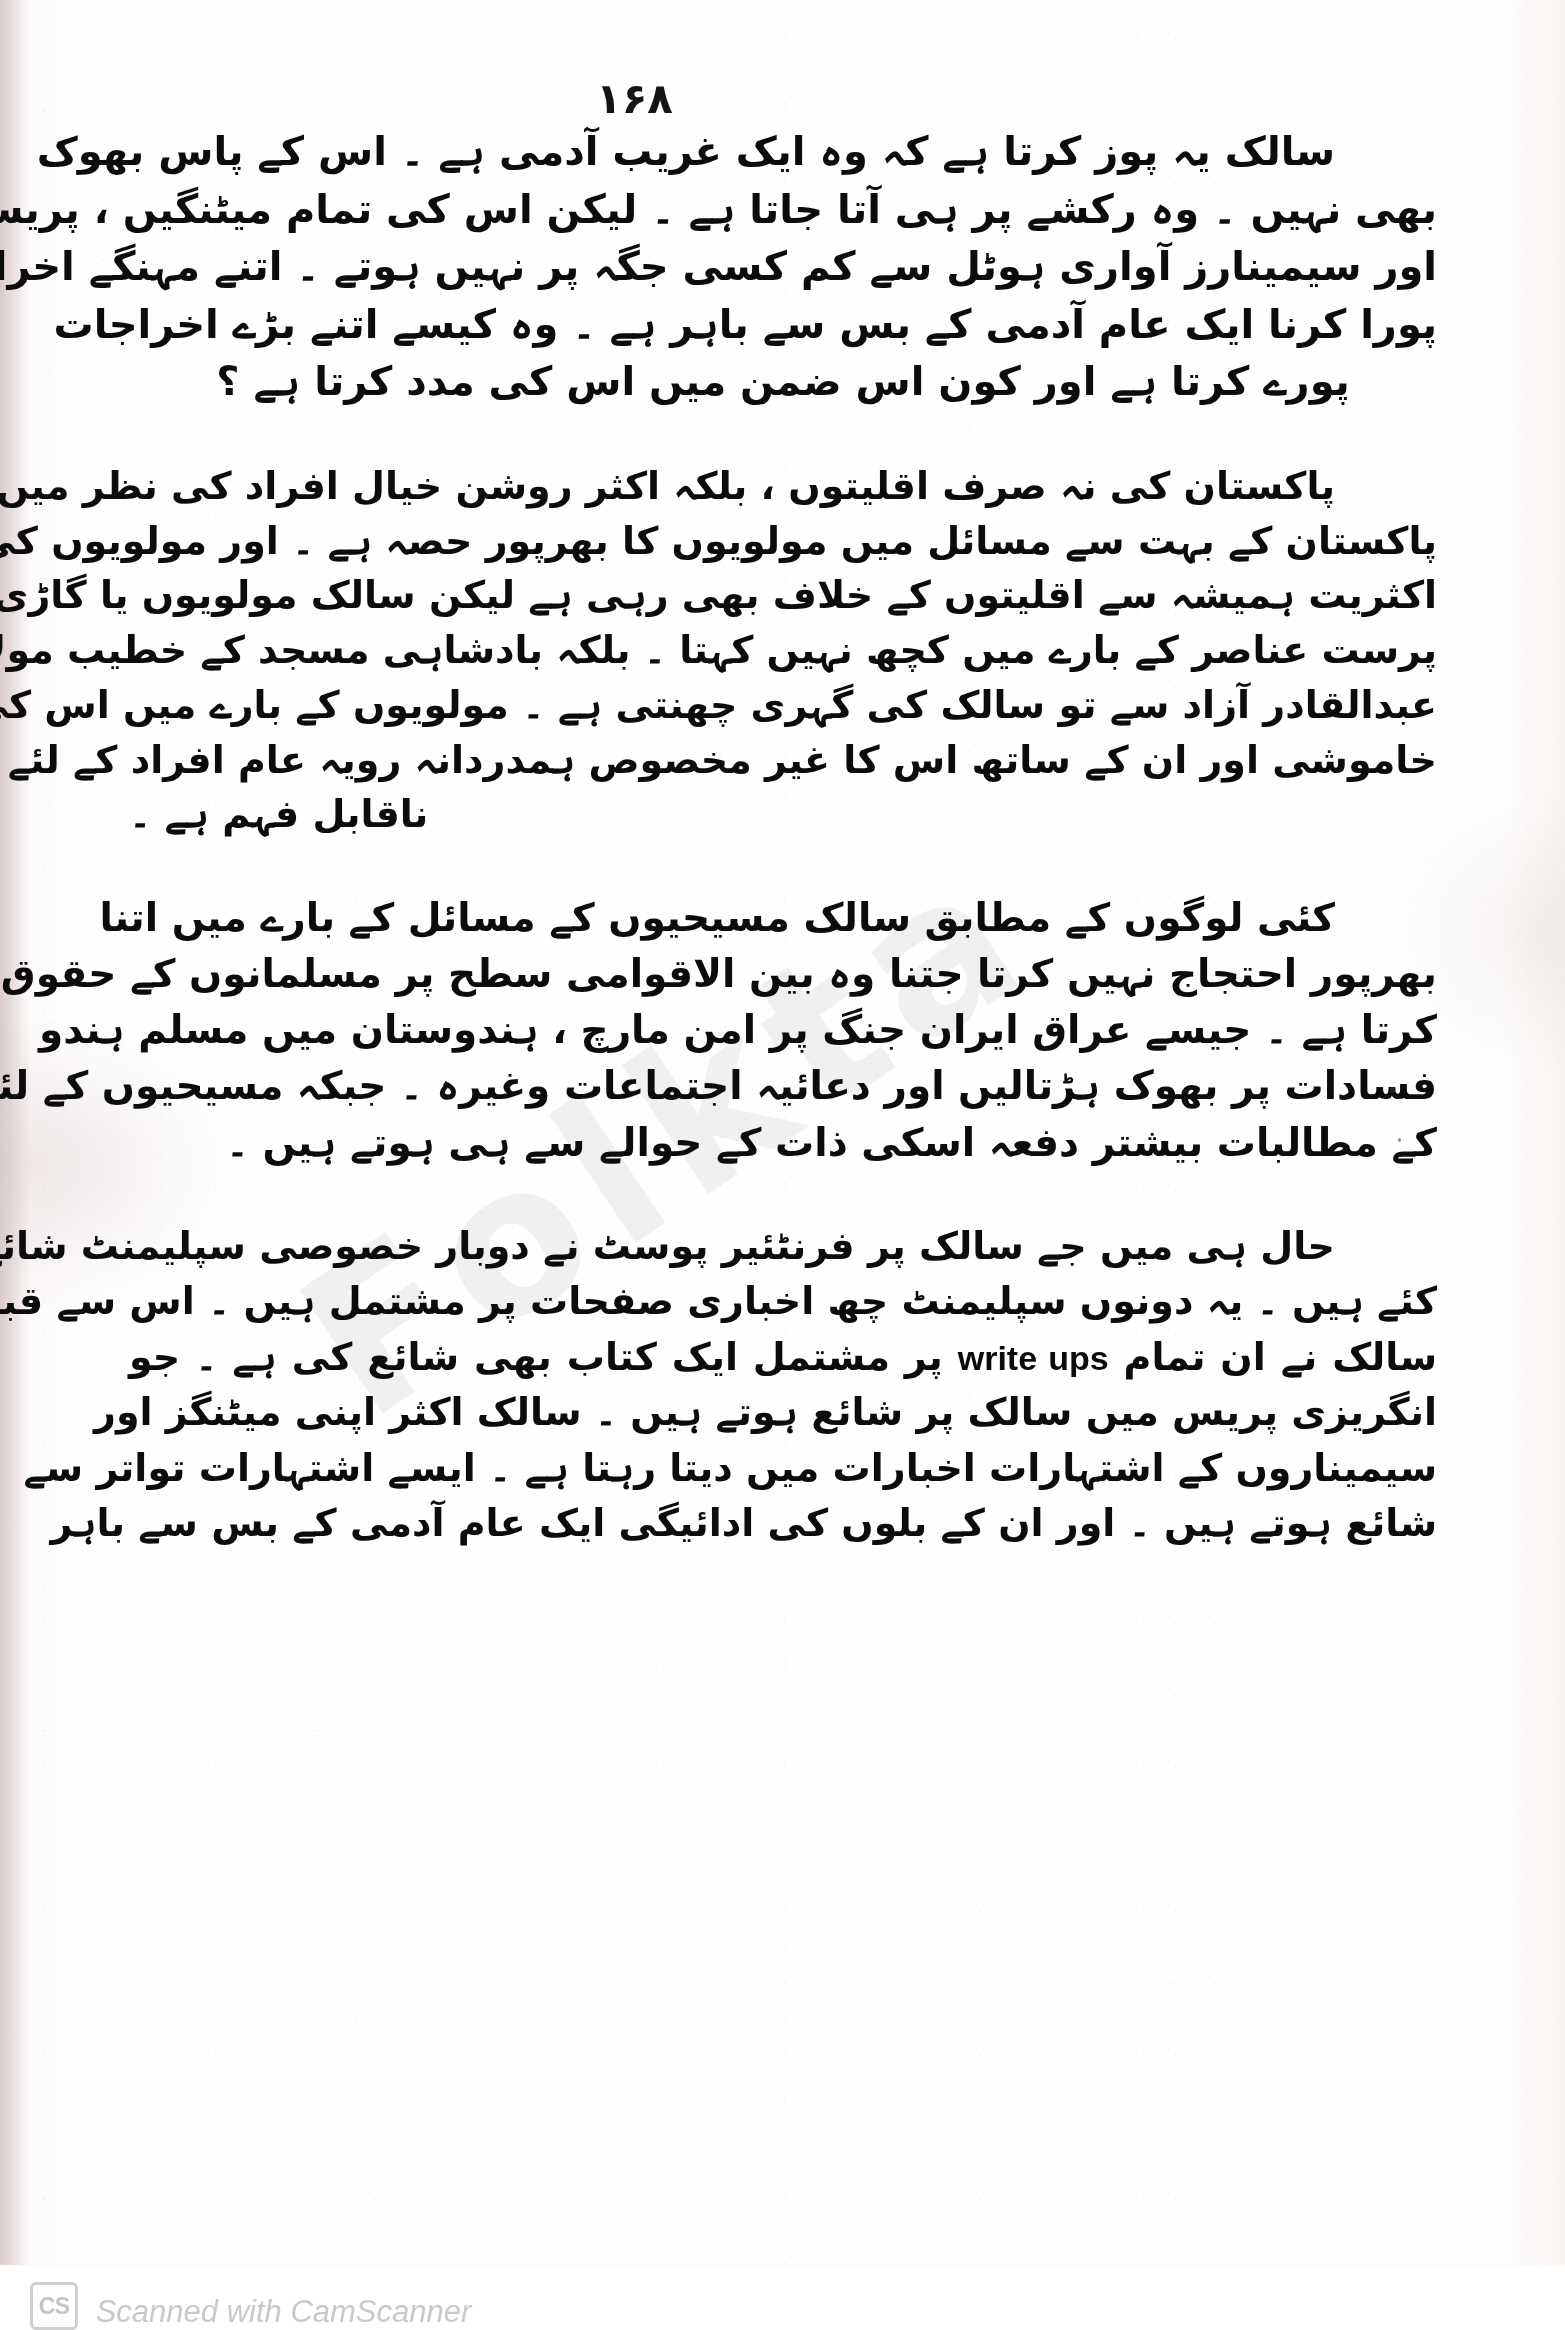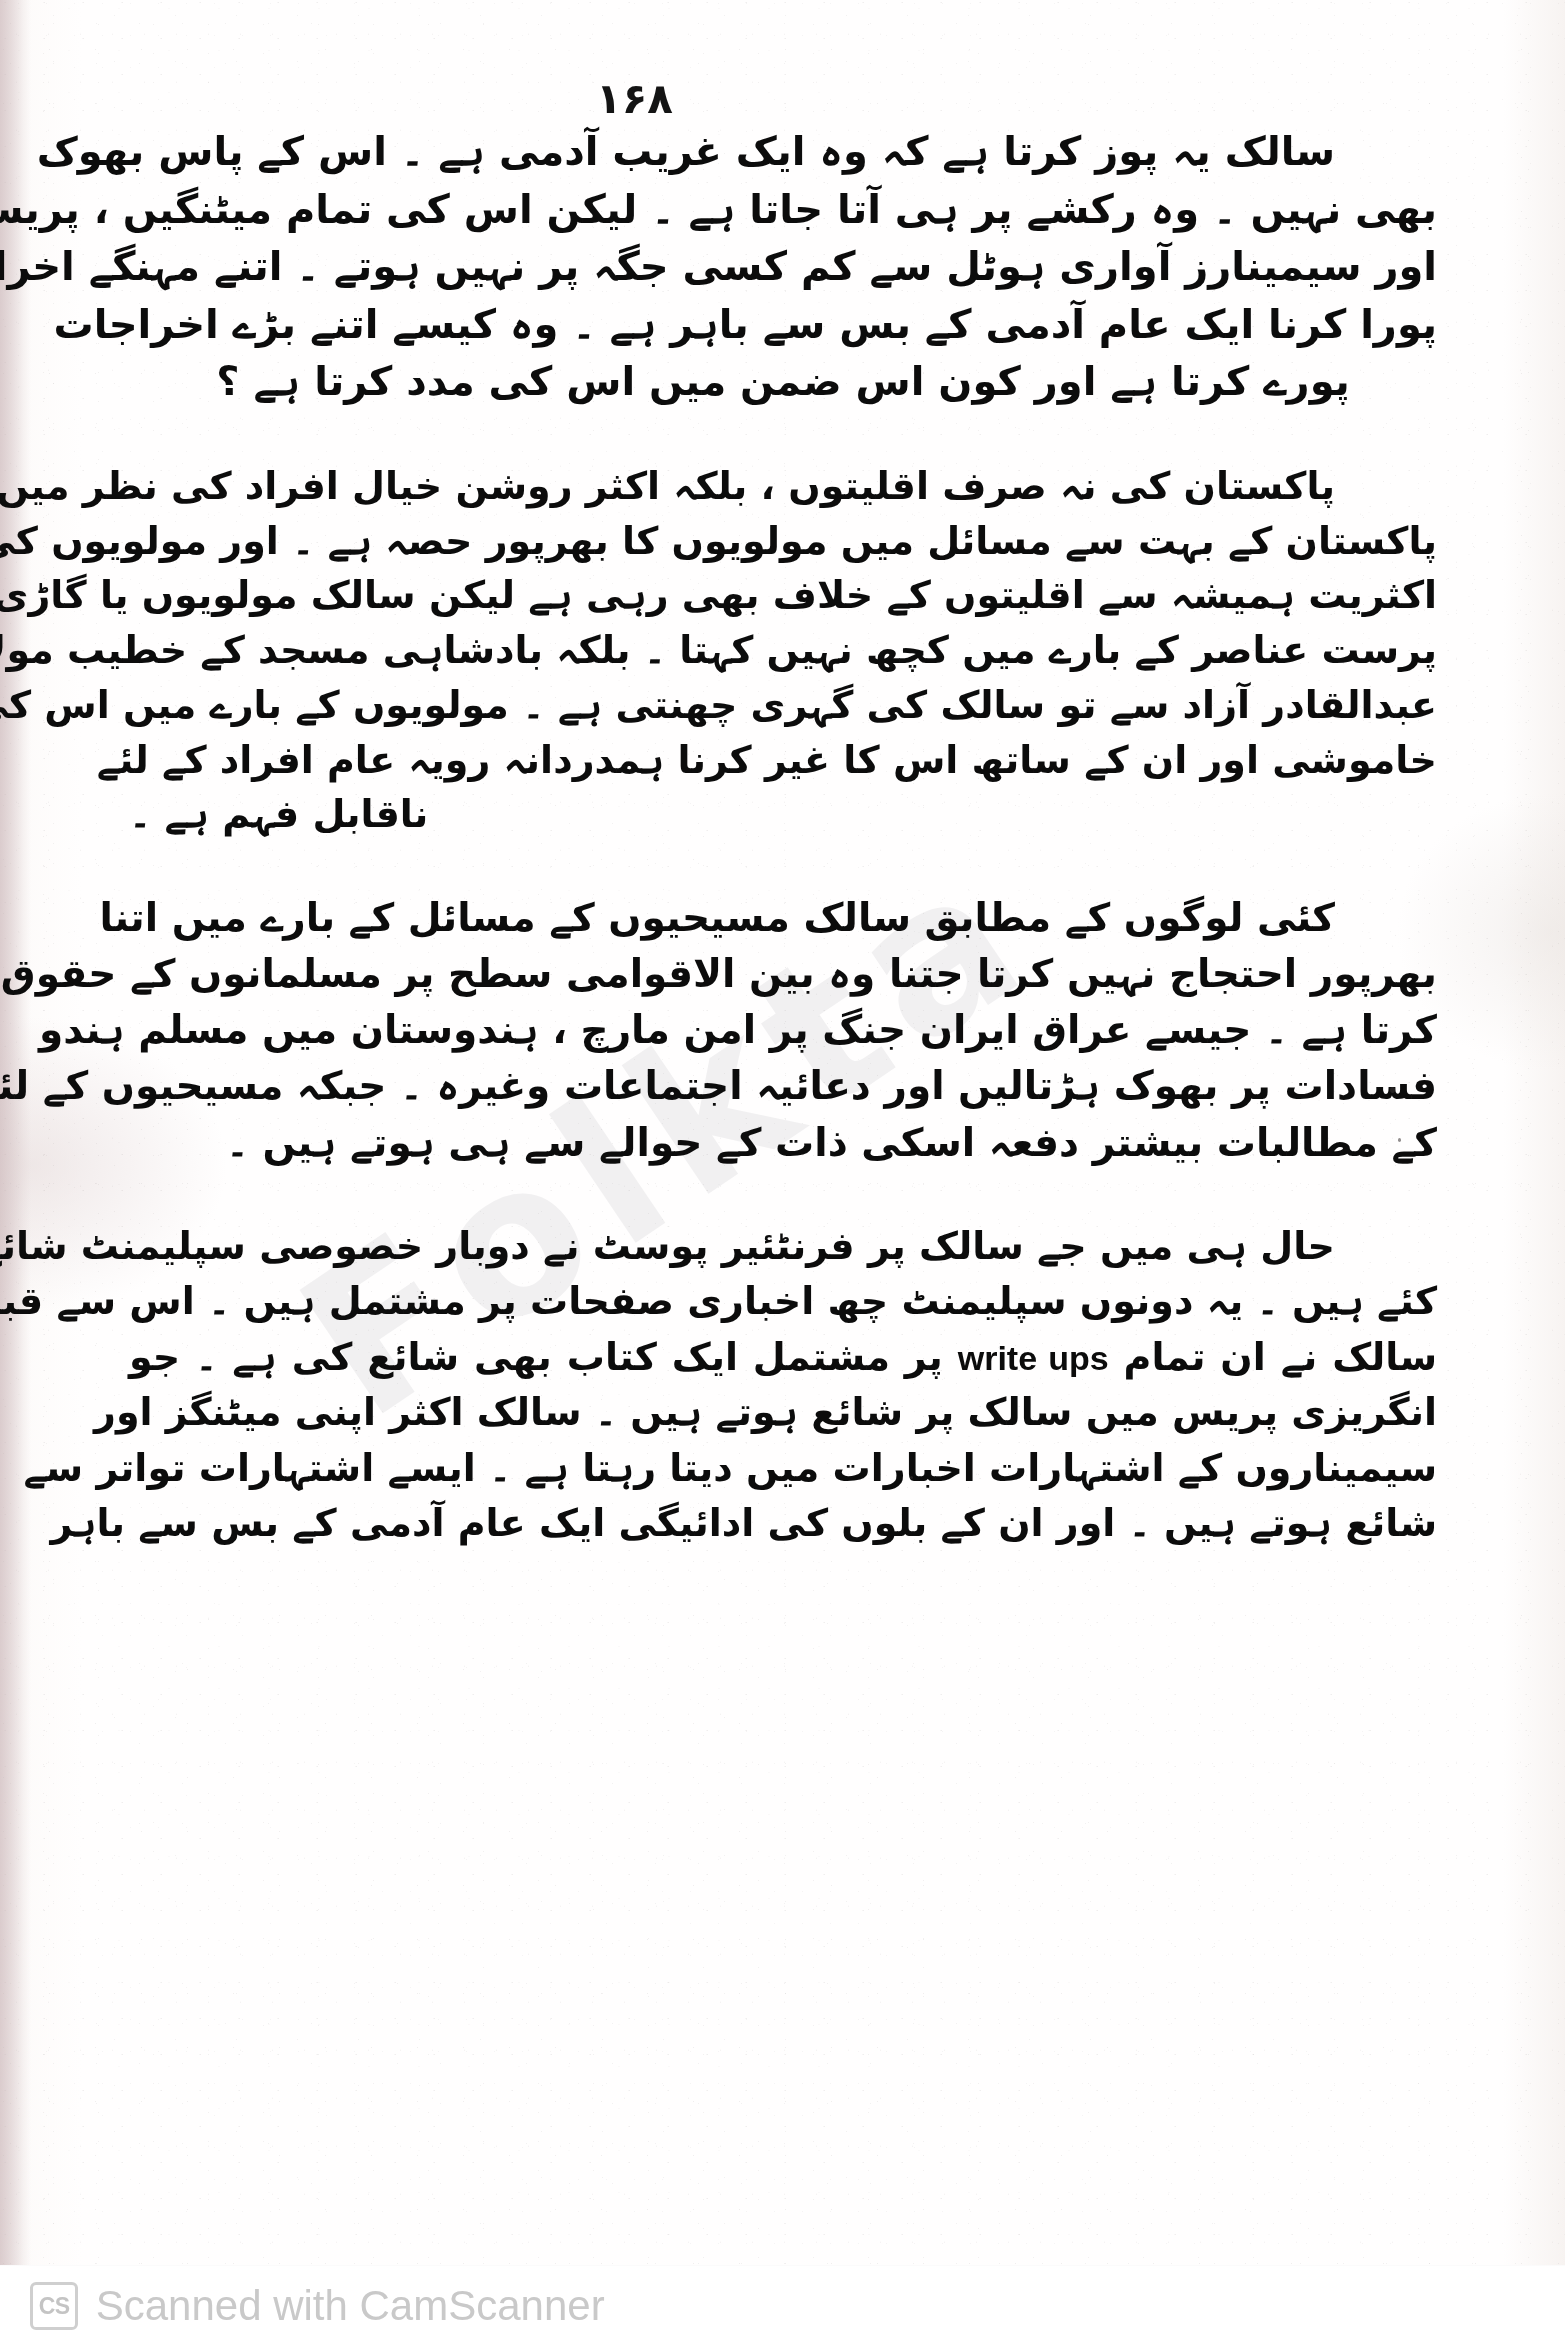--- a/index.html
+++ b/index.html
@@ -95,21 +95,21 @@
     box-sizing:border-box;
     border-top:0.7px solid rgba(0,0,0,0.015);
   }
   #cs-logo{
     width:42px;height:42px;border:3.4px solid #cfcfcf;border-radius:6.1px;
     display:flex;align-items:center;justify-content:center;
     font-family:"Liberation Sans",sans-serif;font-weight:700;font-size:23px;
     color:#c4c4c4;letter-spacing:-0.7px;flex:0 0 auto;
   }
   #cs-text{
-    font-family:"Liberation Sans",sans-serif;font-size:42px;color:#c9c9c9;font-weight:400;
+    font-family:"Liberation Sans",sans-serif;font-size:31px;color:#c9c9c9;font-weight:400;font-style:italic;
   }
   
   .speck{position:absolute;background:#3a3434;border-radius:50%;opacity:.55;}
 </style>
 </head>
 <body>
 
 <div id="scan-page">
 
   <div id="paper-grain"></div>
@@ -128,21 +128,21 @@
         <span class="ln">اور سیمینارز آواری ہوٹل سے کم کسی جگہ پر نہیں ہوتے ۔ اتنے مہنگے اخراجات کو</span>
         <span class="ln">پورا کرنا ایک عام آدمی کے بس سے باہر ہے ۔ وہ کیسے اتنے بڑے اخراجات</span>
         <span class="ln last-c">پورے کرتا ہے اور کون اس ضمن میں اس کی مدد کرتا ہے ؟</span>
       </div>
       <div class="para p2">
         <span class="ln indent">پاکستان کی نہ صرف اقلیتوں ، بلکہ اکثر روشن خیال افراد کی نظر میں</span>
         <span class="ln">پاکستان کے بہت سے مسائل میں مولویوں کا بھرپور حصہ ہے ۔ اور مولویوں کی</span>
         <span class="ln">اکثریت ہمیشہ سے اقلیتوں کے خلاف بھی رہی ہے لیکن سالک مولویوں یا گاڑی</span>
         <span class="ln">پرست عناصر کے بارے میں کچھ نہیں کہتا ۔ بلکہ بادشاہی مسجد کے خطیب مولانا</span>
         <span class="ln">عبدالقادر آزاد سے تو سالک کی گہری چھنتی ہے ۔ مولویوں کے بارے میں اس کی</span>
-        <span class="ln">خاموشی اور ان کے ساتھ اس کا غیر کرنا ہمدردانہ رویہ عام افراد کے لئے</span>
+        <span class="ln">خاموشی اور ان کے ساتھ اس کا غیر مخصوص ہمدردانہ رویہ عام افراد کے لئے</span>
         <span class="ln last-l">ناقابل فہم ہے ۔</span>
       </div>
       <div class="para p3">
         <span class="ln indent">کئی لوگوں کے مطابق سالک مسیحیوں کے مسائل کے بارے میں اتنا</span>
         <span class="ln">بھرپور احتجاج نہیں کرتا جتنا وہ بین الاقوامی سطح پر مسلمانوں کے حقوق کے لئے</span>
         <span class="ln">کرتا ہے ۔ جیسے عراق ایران جنگ پر امن مارچ ، ہندوستان میں مسلم ہندو</span>
         <span class="ln">فسادات پر بھوک ہڑتالیں اور دعائیہ اجتماعات وغیرہ ۔ جبکہ مسیحیوں کے لئے اسکی</span>
         <span class="ln last">کے مطالبات بیشتر دفعہ اسکی ذات کے حوالے سے ہی ہوتے ہیں ۔</span>
       </div>
       <div class="para p4">

